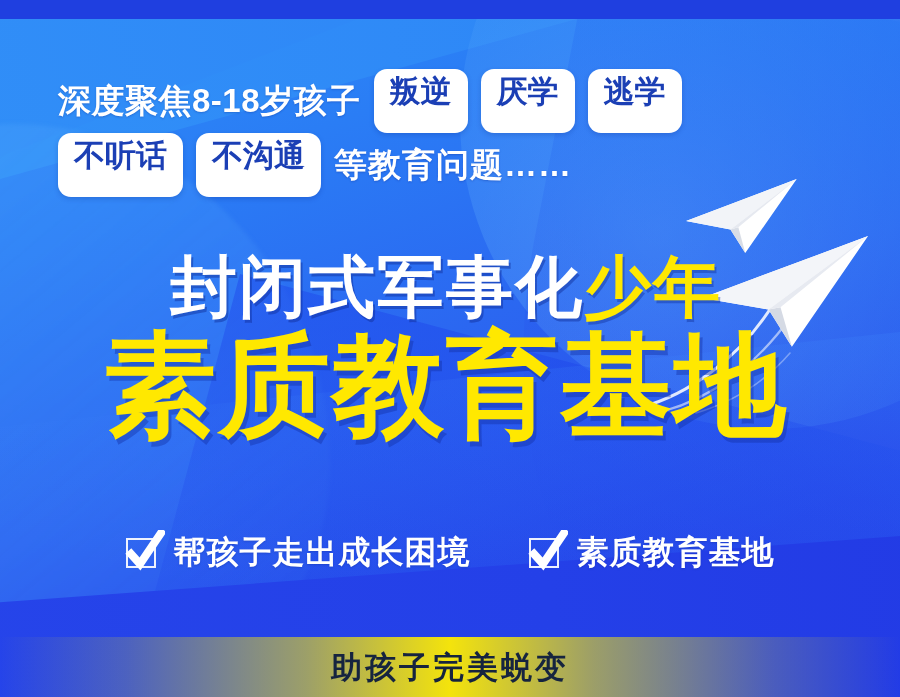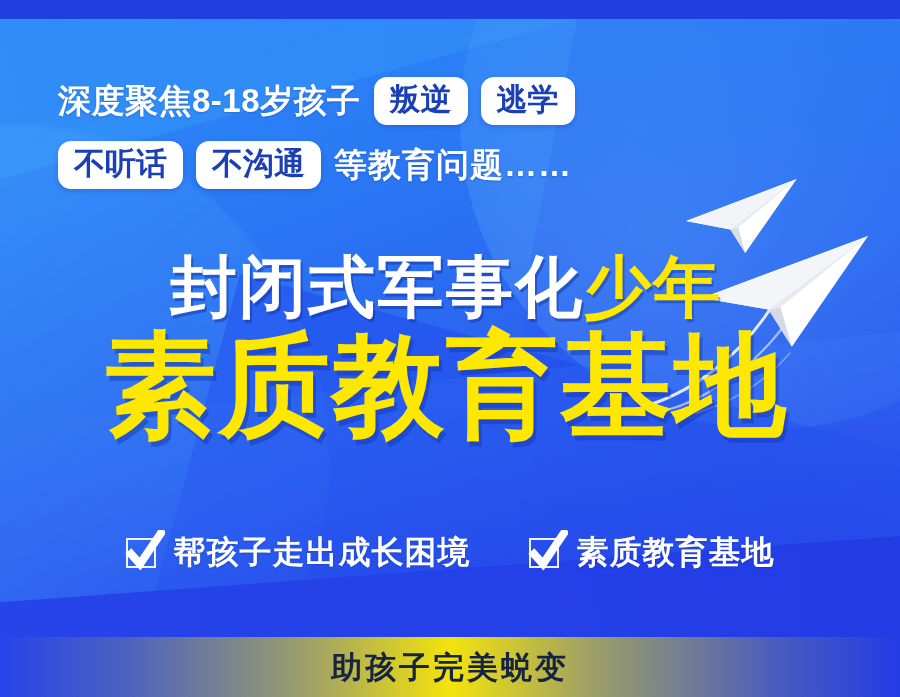--- a/index.html
+++ b/index.html
@@ -119,21 +119,21 @@
     text-shadow: 0 1px 2px rgba(12,40,140,.30);
   }
   .tag-text.trailing { letter-spacing: 1px; }
 
   .pill {
     background: #ffffff;
     color: #1b3fb5;
     font-size: 31px;
     font-weight: 700;
     border-radius: 13px;
-    padding: 3px 16px 6px;
+    padding: 3px 16px 22px;
     line-height: 1.26;
     white-space: nowrap;
     box-shadow: 0 2px 5px rgba(10,35,130,.22);
   }
 
   
   .headline {
     position: absolute;
     left: 0; right: 8px; top: 232px;
     text-align: center;
@@ -261,20 +261,21 @@
     </div>
   </div>
 
   <div class="content">
 
     <div class="tagline">
 
       <div class="tag-row">
         <span class="tag-text">深度聚焦8-18岁孩子</span>
         <span class="pill">叛逆</span>
+        <span class="pill">厌学</span>
         <span class="pill">逃学</span>
       </div>
 
       <div class="tag-row">
         <span class="pill">不听话</span>
         <span class="pill">不沟通</span>
         <span class="tag-text trailing">等教育问题……</span>
       </div>
     </div>
 

